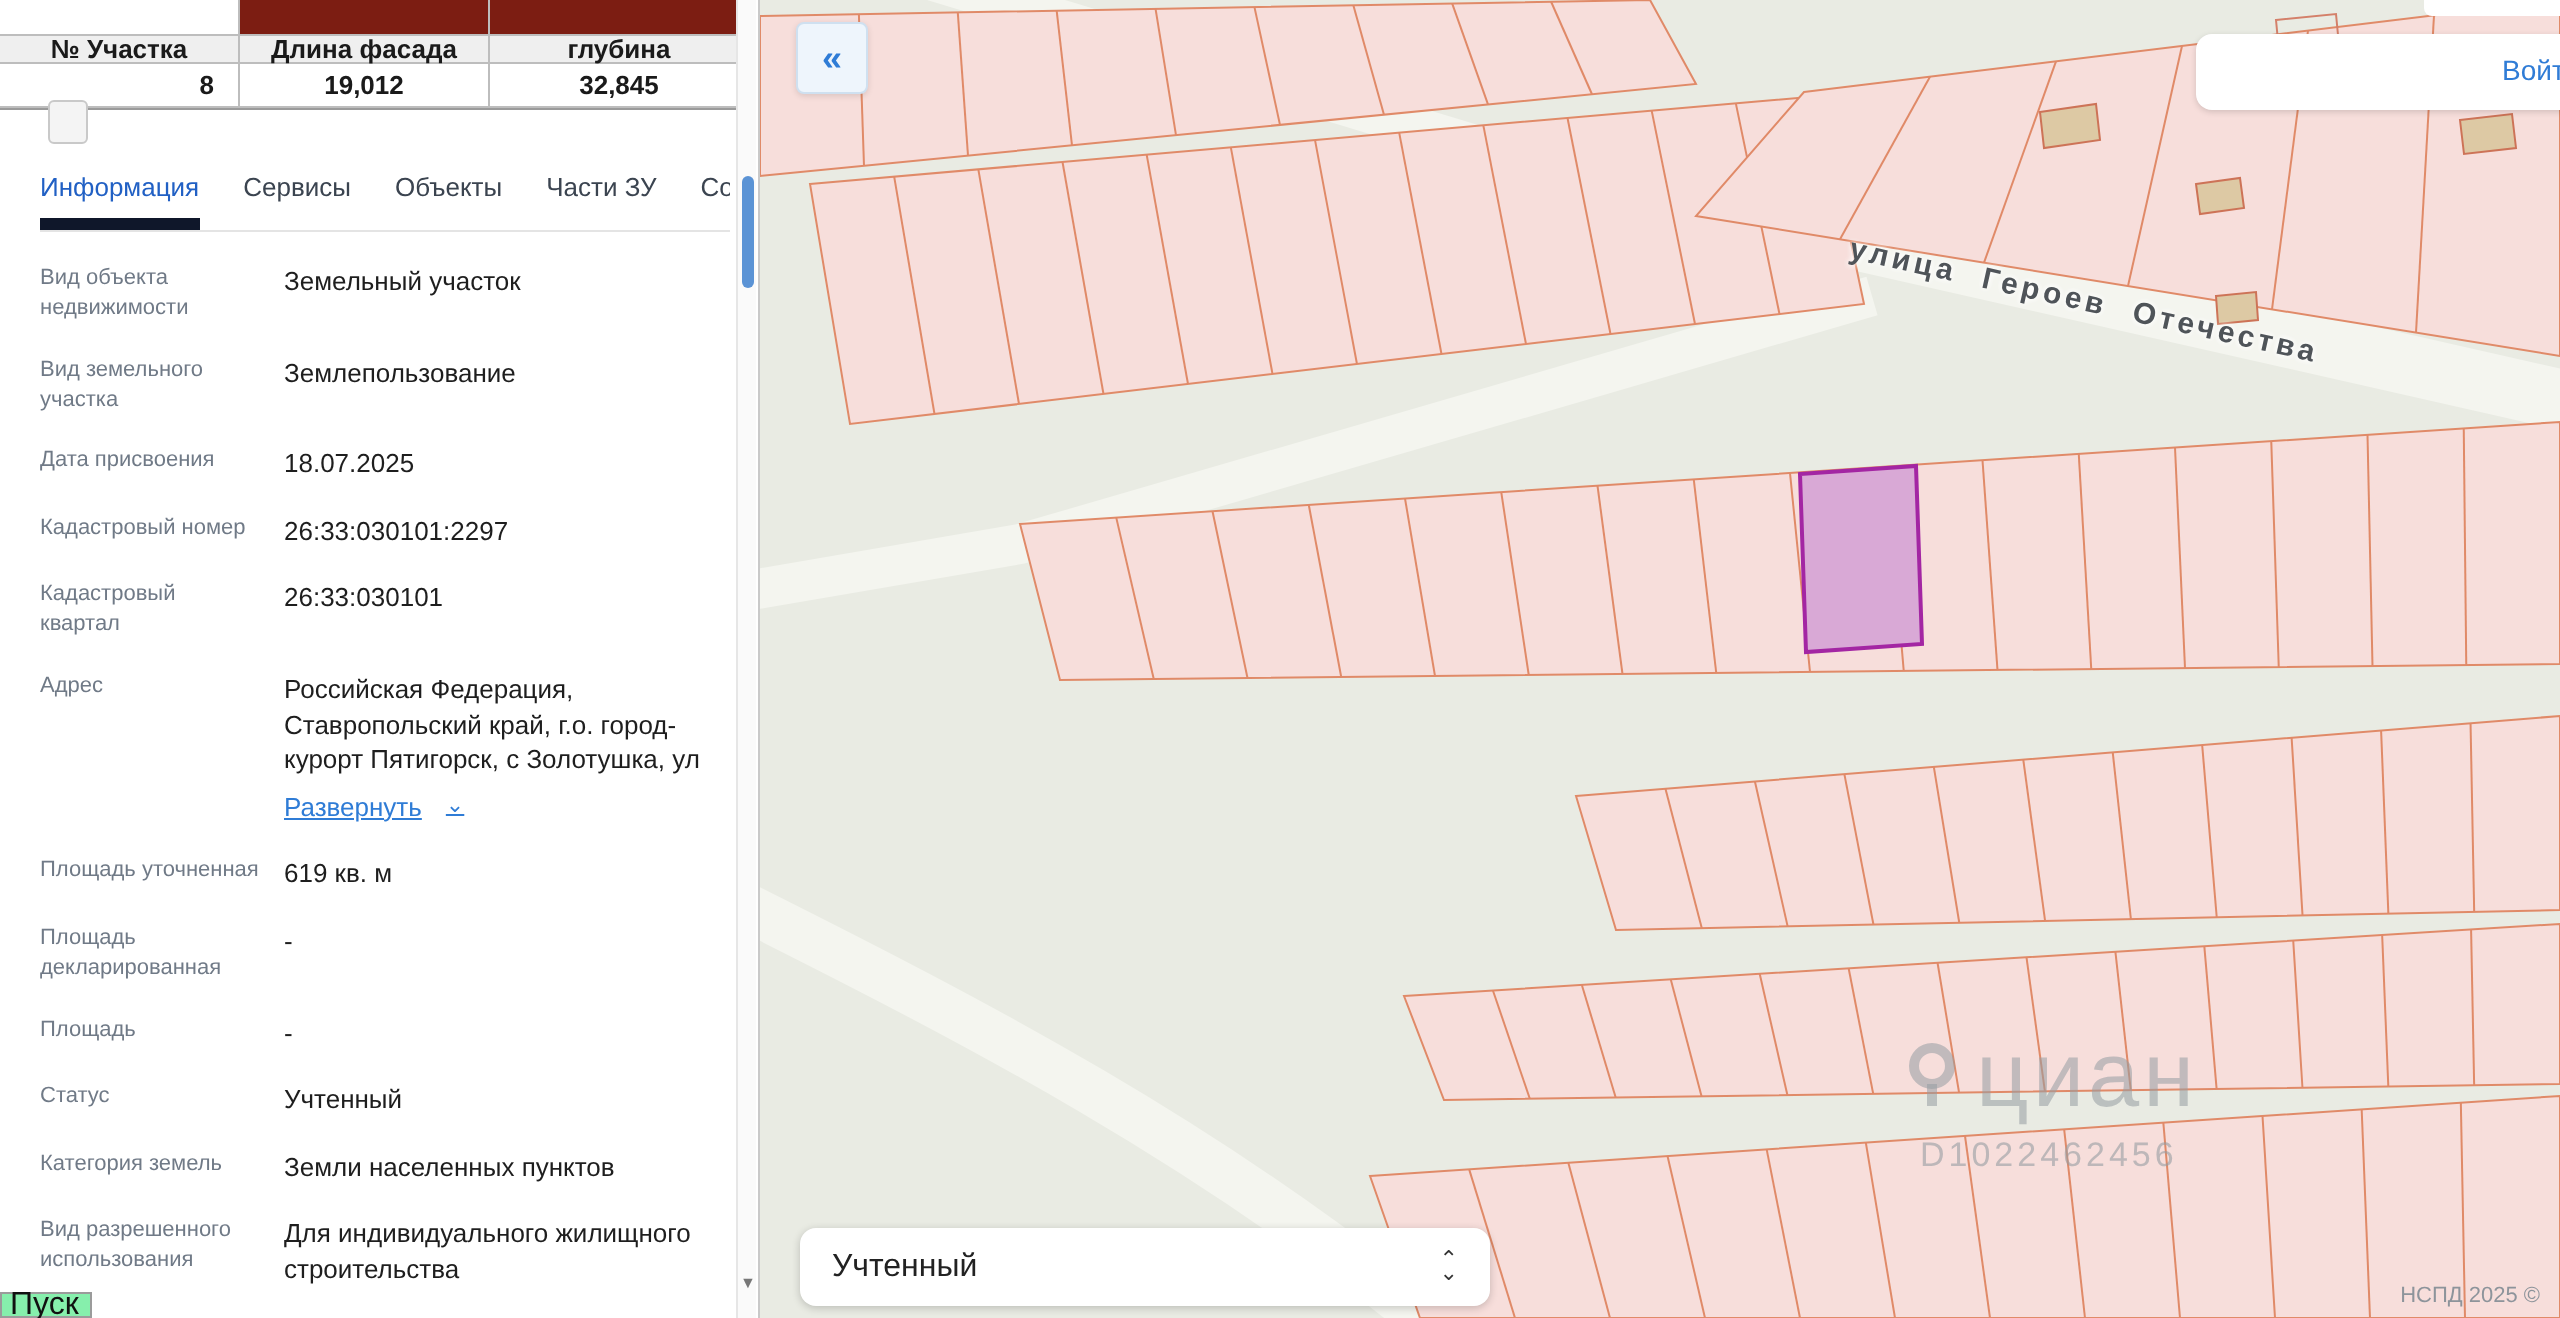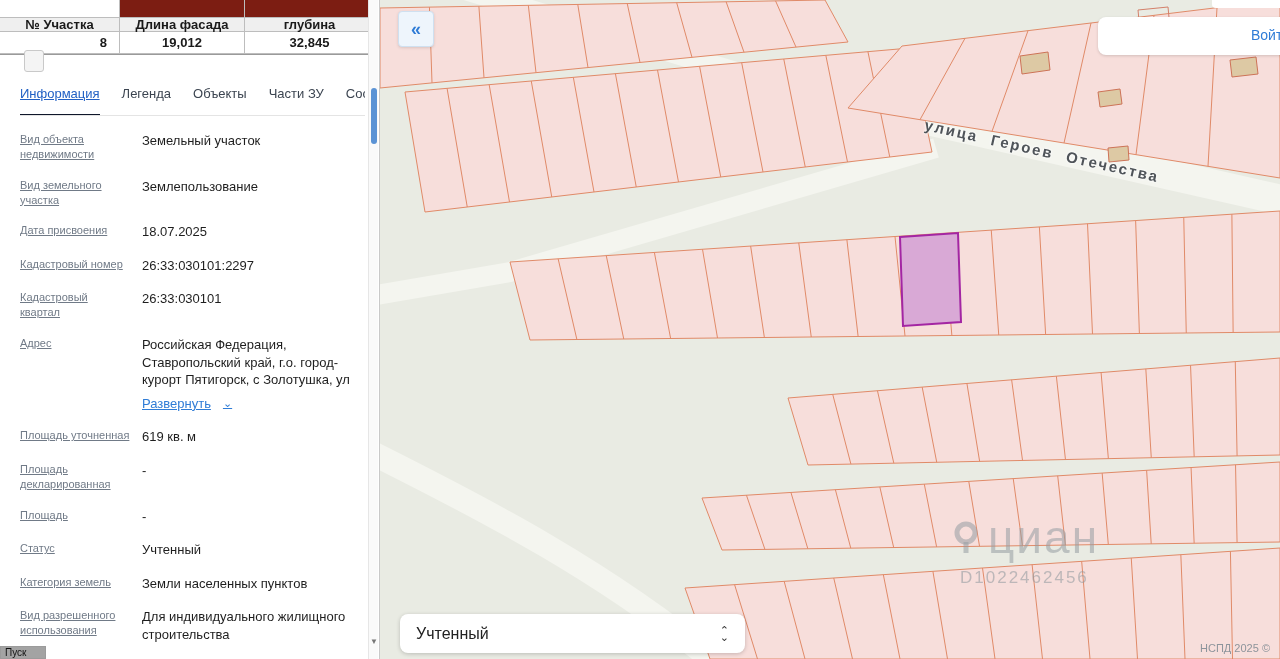--- a/index.html
+++ b/index.html
@@ -16,34 +16,34 @@
   .rowdark .tcell { height:18px; border-bottom:1px solid #bdbdbd; }
   .celldark { background:#7c1d12; }
   .rowhdr .tcell { height:14px; background:#efefef; font-weight:bold; }
   .rowval .tcell { height:22px; background:#fff; font-weight:600; }
   .rowval .c1 { justify-content:flex-end; padding-right:12px; }
 
   .mini-ctrl { position:absolute; left:24px; top:50px; width:20px; height:22px; background:#f4f4f4; border:1px solid #c9c9c9; border-radius:3px; }
 
   .tabs { position:absolute; top:86px; left:20px; width:345px; display:flex; gap:22px; border-bottom:1px solid #e4e4e4; height:30px; overflow:hidden; }
   .tab { font-size:13px; color:#3b4450; padding-bottom:10px; white-space:nowrap; cursor:pointer; }
-  .tab.active { color:#2160c4; border-bottom:1px solid #0f172a;text-decoration:underline; }
+  .tab.active { color:#2160c4; border-bottom:6px solid #0f172a; }
 
   .fields { position:absolute; top:132px; left:20px; width:342px; }
   .frow { display:flex; gap:12px; margin-bottom:16px; }
-  .flabel { width:110px; flex:none; font-size:11px; color:#707a87; line-height:1.35;text-decoration:underline; }
+  .flabel { width:110px; flex:none; font-size:11px; color:#707a87; line-height:1.35; }
   .fvalue { flex:1; font-size:13px; color:#1e1e1e; line-height:1.35; }
   .expand-link { display:inline-flex; align-items:center; gap:12px; margin-top:6px; color:#2f7cd6; font-size:13px; text-decoration:underline; cursor:pointer; }
   .expand-chevron { font-size:11px; text-decoration:none; color:#2f7cd6; }
 
   .vscroll { position:absolute; right:1px; top:0; width:10px; height:659px; background:#fafafa; border-left:1px solid #e6e6e6; }
   .vthumb { position:absolute; left:2px; top:88px; width:6px; height:56px; background:#5b93d5; border-radius:3px; }
   .varrow { position:absolute; left:0; bottom:10px; width:10px; height:14px; font-size:8px; color:#777; text-align:center; line-height:14px; cursor:pointer; }
 
-  .start-btn { position:absolute; left:0; top:646px; width:46px; height:13px; background:#a3a3a3; border:1px solid #9b9b9b; font-size:10px; color:#111; padding-left:4px; line-height:11px; z-index:9; cursor:pointer; }
+  .start-btn { position:absolute; left:0; top:646px; width:46px; height:13px; background:#86efac; border:1px solid #9b9b9b; font-size:16px; color:#111; padding-left:4px; line-height:11px; z-index:9; cursor:pointer; }
 
   
   .map { position:absolute; left:380px; top:0; width:900px; height:659px; background:#e9ebe3; overflow:hidden; }
   .map svg.mapcanvas { position:absolute; left:0; top:0; }
   .roads path { stroke:#f4f5ef; fill:none; }
   .blocks polygon { fill:#f7dedb; stroke:#e08a68; stroke-width:1; }
   g[data-strips] line { stroke:#e08a68; stroke-width:1; }
   .buildings polygon { fill:#ddc9a4; stroke:#cd7357; stroke-width:1; }
   .buildings polygon.outline { fill:none; stroke:#d4806a; }
   .selected-parcel { fill:#d9a9d6; stroke:#a326a3; stroke-width:2; cursor:pointer; }
@@ -87,21 +87,21 @@
         <div class="tcell c1">8</div>
         <div class="tcell c2">19,012</div>
         <div class="tcell c3">32,845</div>
       </div>
     </div>
 
     <div class="mini-ctrl"></div>
 
     <nav class="tabs">
       <div class="tab active">Информация</div>
-      <div class="tab">Легенда</div>
+      <div class="tab">Сервисы</div>
       <div class="tab">Объекты</div>
       <div class="tab">Части ЗУ</div>
       <div class="tab">Соста</div>
     </nav>
 
     <div class="fields">
       <div class="frow">
         <div class="flabel">Вид объекта недвижимости</div>
         <div class="fvalue">Земельный участок</div>
       </div>

